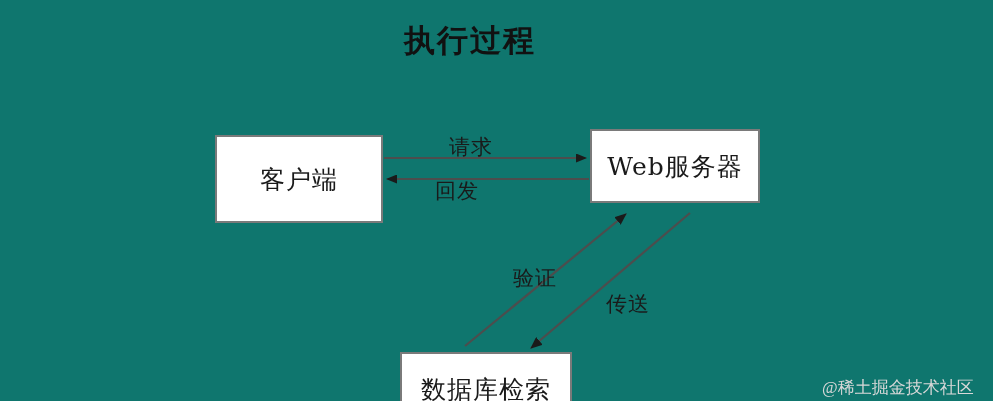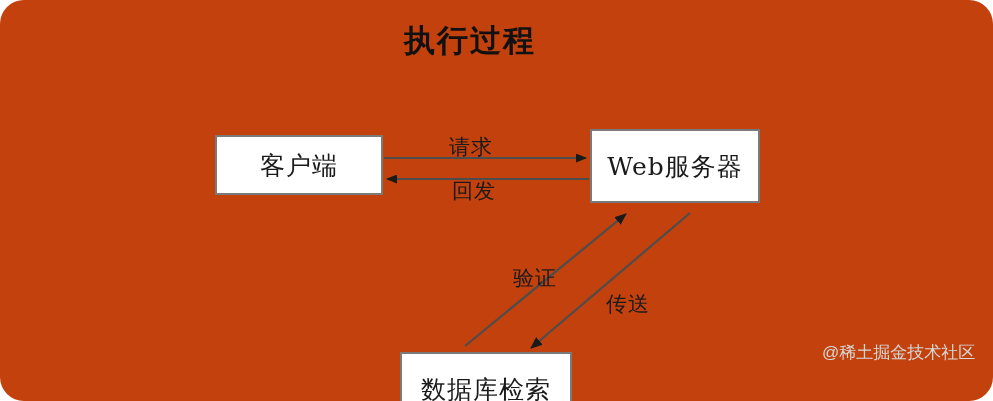--- a/index.html
+++ b/index.html
@@ -11,22 +11,21 @@
     width: 993px;
     height: 401px;
     overflow: hidden;
     font-family: "DejaVu Serif", "Liberation Serif", serif;
     position: relative;
   }
   #canvas {
     position: relative;
     width: 993px;
     height: 401px;
-    background: #c2410c;
-    border-radius: 24px;
+    background: #0f766e;
   }
   .diagram-svg {
     position: absolute;
     left: 0;
     top: 0;
     width: 993px;
     height: 401px;
   }
   .page-title {
     position: absolute;
@@ -52,21 +51,21 @@
     font-family: "DejaVu Serif", "Liberation Serif", serif;
     font-size: 25px;
     color: #1a1a1a;
     letter-spacing: 1px;
     white-space: nowrap;
   }
   #node-client {
     left: 215px;
     top: 135px;
     width: 168px;
-    height: 60px;
+    height: 88px;
   }
   #node-webserver {
     left: 590px;
     top: 129px;
     width: 170px;
     height: 74px;
   }
   #node-database {
     left: 400px;
     top: 352px;
@@ -79,36 +78,36 @@
     font-size: 21px;
     color: #1a1a1a;
     letter-spacing: 1px;
     white-space: nowrap;
   }
   #label-request {
     left: 449px;
     top: 133px;
   }
   #label-postback {
-    left: 452px;
+    left: 435px;
     top: 177px;
   }
   #label-verify {
     left: 513px;
     top: 264px;
   }
   #label-transmit {
     left: 606px;
     top: 290px;
   }
   .watermark {
     position: absolute;
     left: 822px;
-    top: 341px;
-    font-family: Liberation Sans, sans-serif;
+    top: 376px;
+    font-family: Liberation Serif, serif;
     font-size: 17px;
     color: #d8d8d8;
     letter-spacing: 0px;
     white-space: nowrap;
     user-select: none;
   }
 </style>
 </head>
 <body>
 

